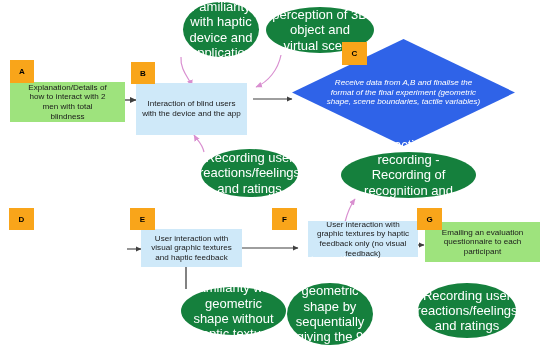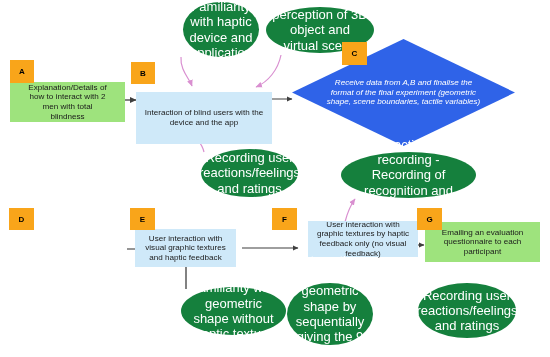--- a/index.html
+++ b/index.html
@@ -122,42 +122,42 @@
   <div class="badge" style="left:10px; top:60px; width:24px; height:23px;">
     <span>A</span>
   </div>
   <div class="node rect-green" style="left:10px; top:82px; width:115px; height:40px;">
     <span>Explanation/Details of how to interact with 2 men with total blindness</span>
   </div>
 
   <div class="badge" style="left:131px; top:62px; width:24px; height:22px;">
     <span>B</span>
   </div>
-  <div class="node rect-blue" style="left:136px; top:92px; width:136px; height:52px;">
+  <div class="node rect-blue" style="left:136px; top:83px; width:111px; height:52px;">
     <span>Interaction of blind users with the device and the app</span>
   </div>
 
   <div class="badge" style="left:342px; top:42px; width:25px; height:23px;">
     <span>C</span>
   </div>
   <div class="diamond-wrap" style="left:292px; top:39px; width:223px; height:107px;font-style:italic;">
     <svg width="223" height="107" viewBox="0 0 223 107">
       <polygon points="111.5,0 223,53.5 111.5,107 0,53.5" fill="#2f63e8"></polygon>
     </svg>
     <div class="diamond-text">Receive data from A,B and finalise the format of the final experiment (geometric shape, scene boundaries, tactile variables)</div>
   </div>
 
   <div class="badge" style="left:9px; top:208px; width:25px; height:22px;">
     <span>D</span>
   </div>
 
   <div class="badge" style="left:130px; top:208px; width:25px; height:22px;">
     <span>E</span>
   </div>
-  <div class="node rect-blue" style="left:135px; top:229px; width:101px; height:38px;">
+  <div class="node rect-blue" style="left:141px; top:229px; width:101px; height:38px;">
     <span>User interaction with visual graphic textures and haptic feedback</span>
   </div>
 
   <div class="badge" style="left:272px; top:208px; width:25px; height:22px;">
     <span>F</span>
   </div>
   <div class="node rect-blue" style="left:308px; top:221px; width:110px; height:36px;">
     <span>User interaction with graphic textures by haptic feedback only (no visual feedback)</span>
   </div>
 

